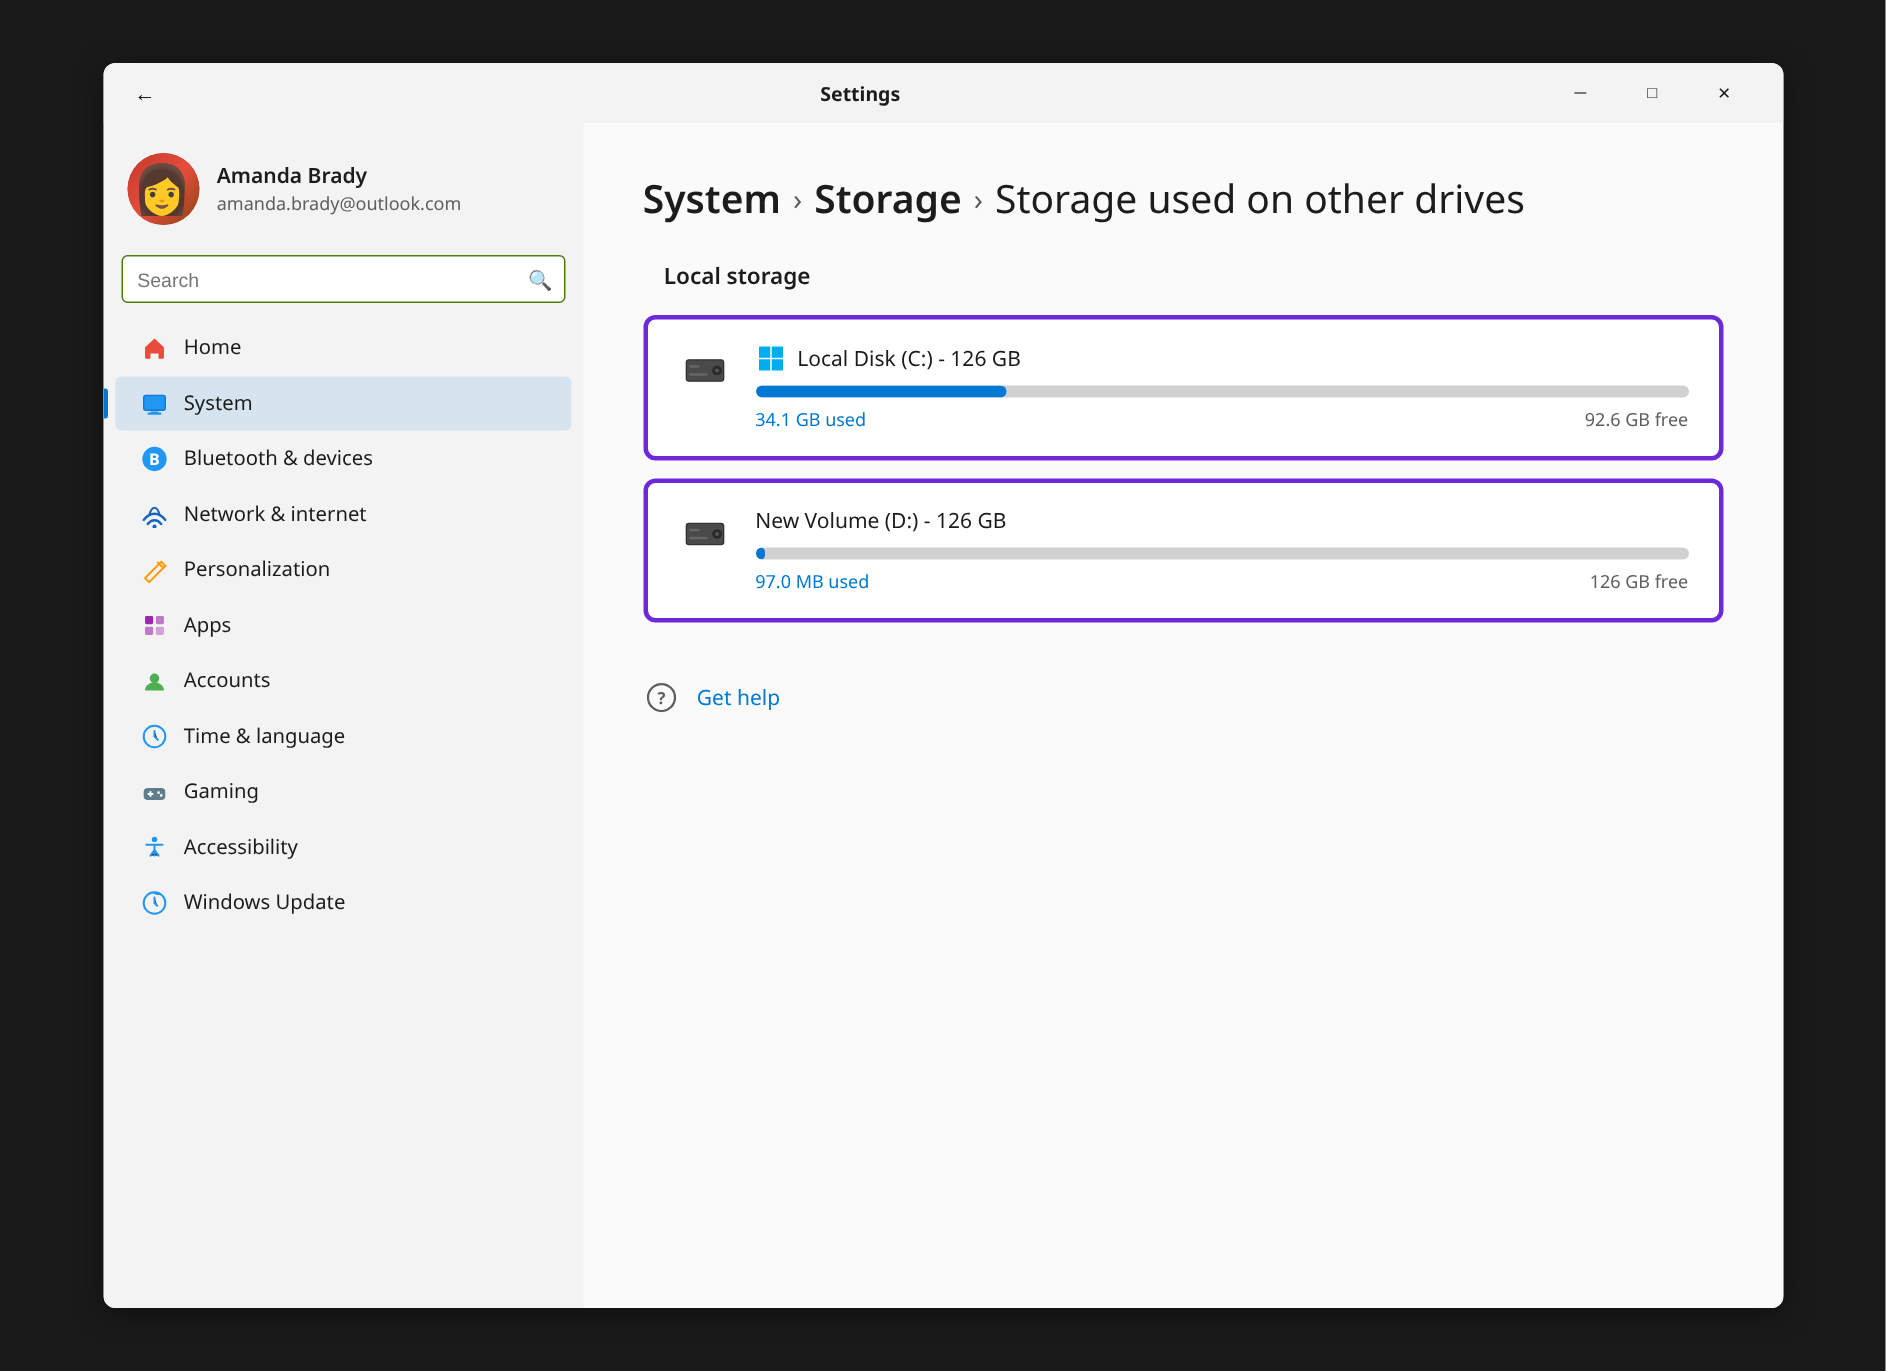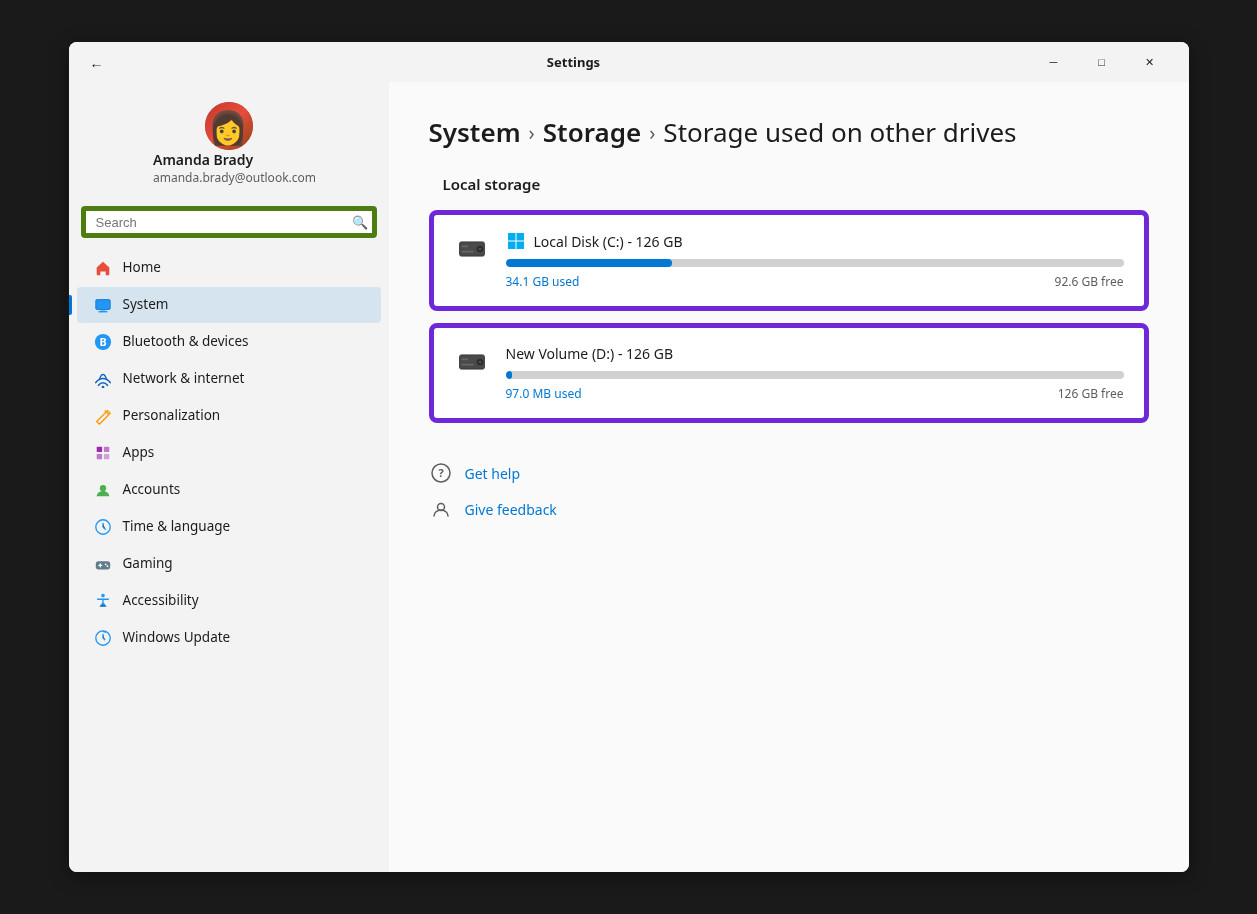--- a/index.html
+++ b/index.html
@@ -76,21 +76,20 @@
       background: #f3f3f3;
       padding: 8px 0;
       overflow-y: auto;
       flex-shrink: 0;
     }
     .profile {
       display: flex;
       align-items: center;
       padding: 12px 16px;
       margin-bottom: 8px;
-      flex-direction: column;
     }
     .avatar {
       width: 48px;
       height: 48px;
       border-radius: 50%;
       background: #c0392b;
       display: flex;
       align-items: center;
       justify-content: center;
       overflow: hidden;
@@ -123,21 +122,21 @@
       font-size: 12px;
       color: #605e5c;
     }
     .search-box {
       margin: 0 12px 12px;
       position: relative;
     }
     .search-input {
       width: 100%;
       height: 32px;
-      border: 5px solid #4d7c0f;
+      border: 1px solid #4d7c0f;
       border-radius: 4px;
       padding: 0 32px 0 10px;
       font-size: 13px;
       background: white;
       color: #1c1c1c;
       outline: none;
     }
     .search-icon-wrapper {
       position: absolute;
       right: 8px;
@@ -216,21 +215,21 @@
     }
     .section-title {
       font-size: 15px;
       font-weight: 600;
       color: #1c1c1c;
       margin-bottom: 16px;
       margin-left: 14px;
     }
     .drive-card {
       background: white;
-      border: 5px solid #6d28d9;
+      border: 3px solid #6d28d9;
       border-radius: 8px;
       padding: 16px 20px;
       margin-bottom: 12px;
       display: flex;
       align-items: flex-start;
       gap: 16px;
     }
     .drive-icon {
       width: 36px;
       height: 36px;
@@ -530,25 +529,16 @@
       <div class="help-section">
         <div class="help-item">
           <span class="help-icon">
             <svg width="20" height="20" viewBox="0 0 20 20" fill="none">
               <circle cx="10" cy="10" r="9" stroke="#605e5c" stroke-width="1.5"></circle>
               <text x="10" y="14" text-anchor="middle" font-size="11" fill="#605e5c" font-weight="bold">?</text>
             </svg>
           </span>
           <span class="help-link">Get help</span>
         </div>
-        <div class="help-item">
-          <span class="help-icon">
-            <svg width="20" height="20" viewBox="0 0 20 20" fill="none">
-              <circle cx="10" cy="8" r="3.5" stroke="#605e5c" stroke-width="1.5"></circle>
-              <path d="M3 17c0-3.3 3.1-6 7-6s7 2.7 7 6" stroke="#605e5c" stroke-width="1.5" stroke-linecap="round"></path>
-            </svg>
-          </span>
-          <span class="help-link">Give feedback</span>
-        </div>
       </div>
     </div>
   </div>
 </div>
 
 </body></html>

